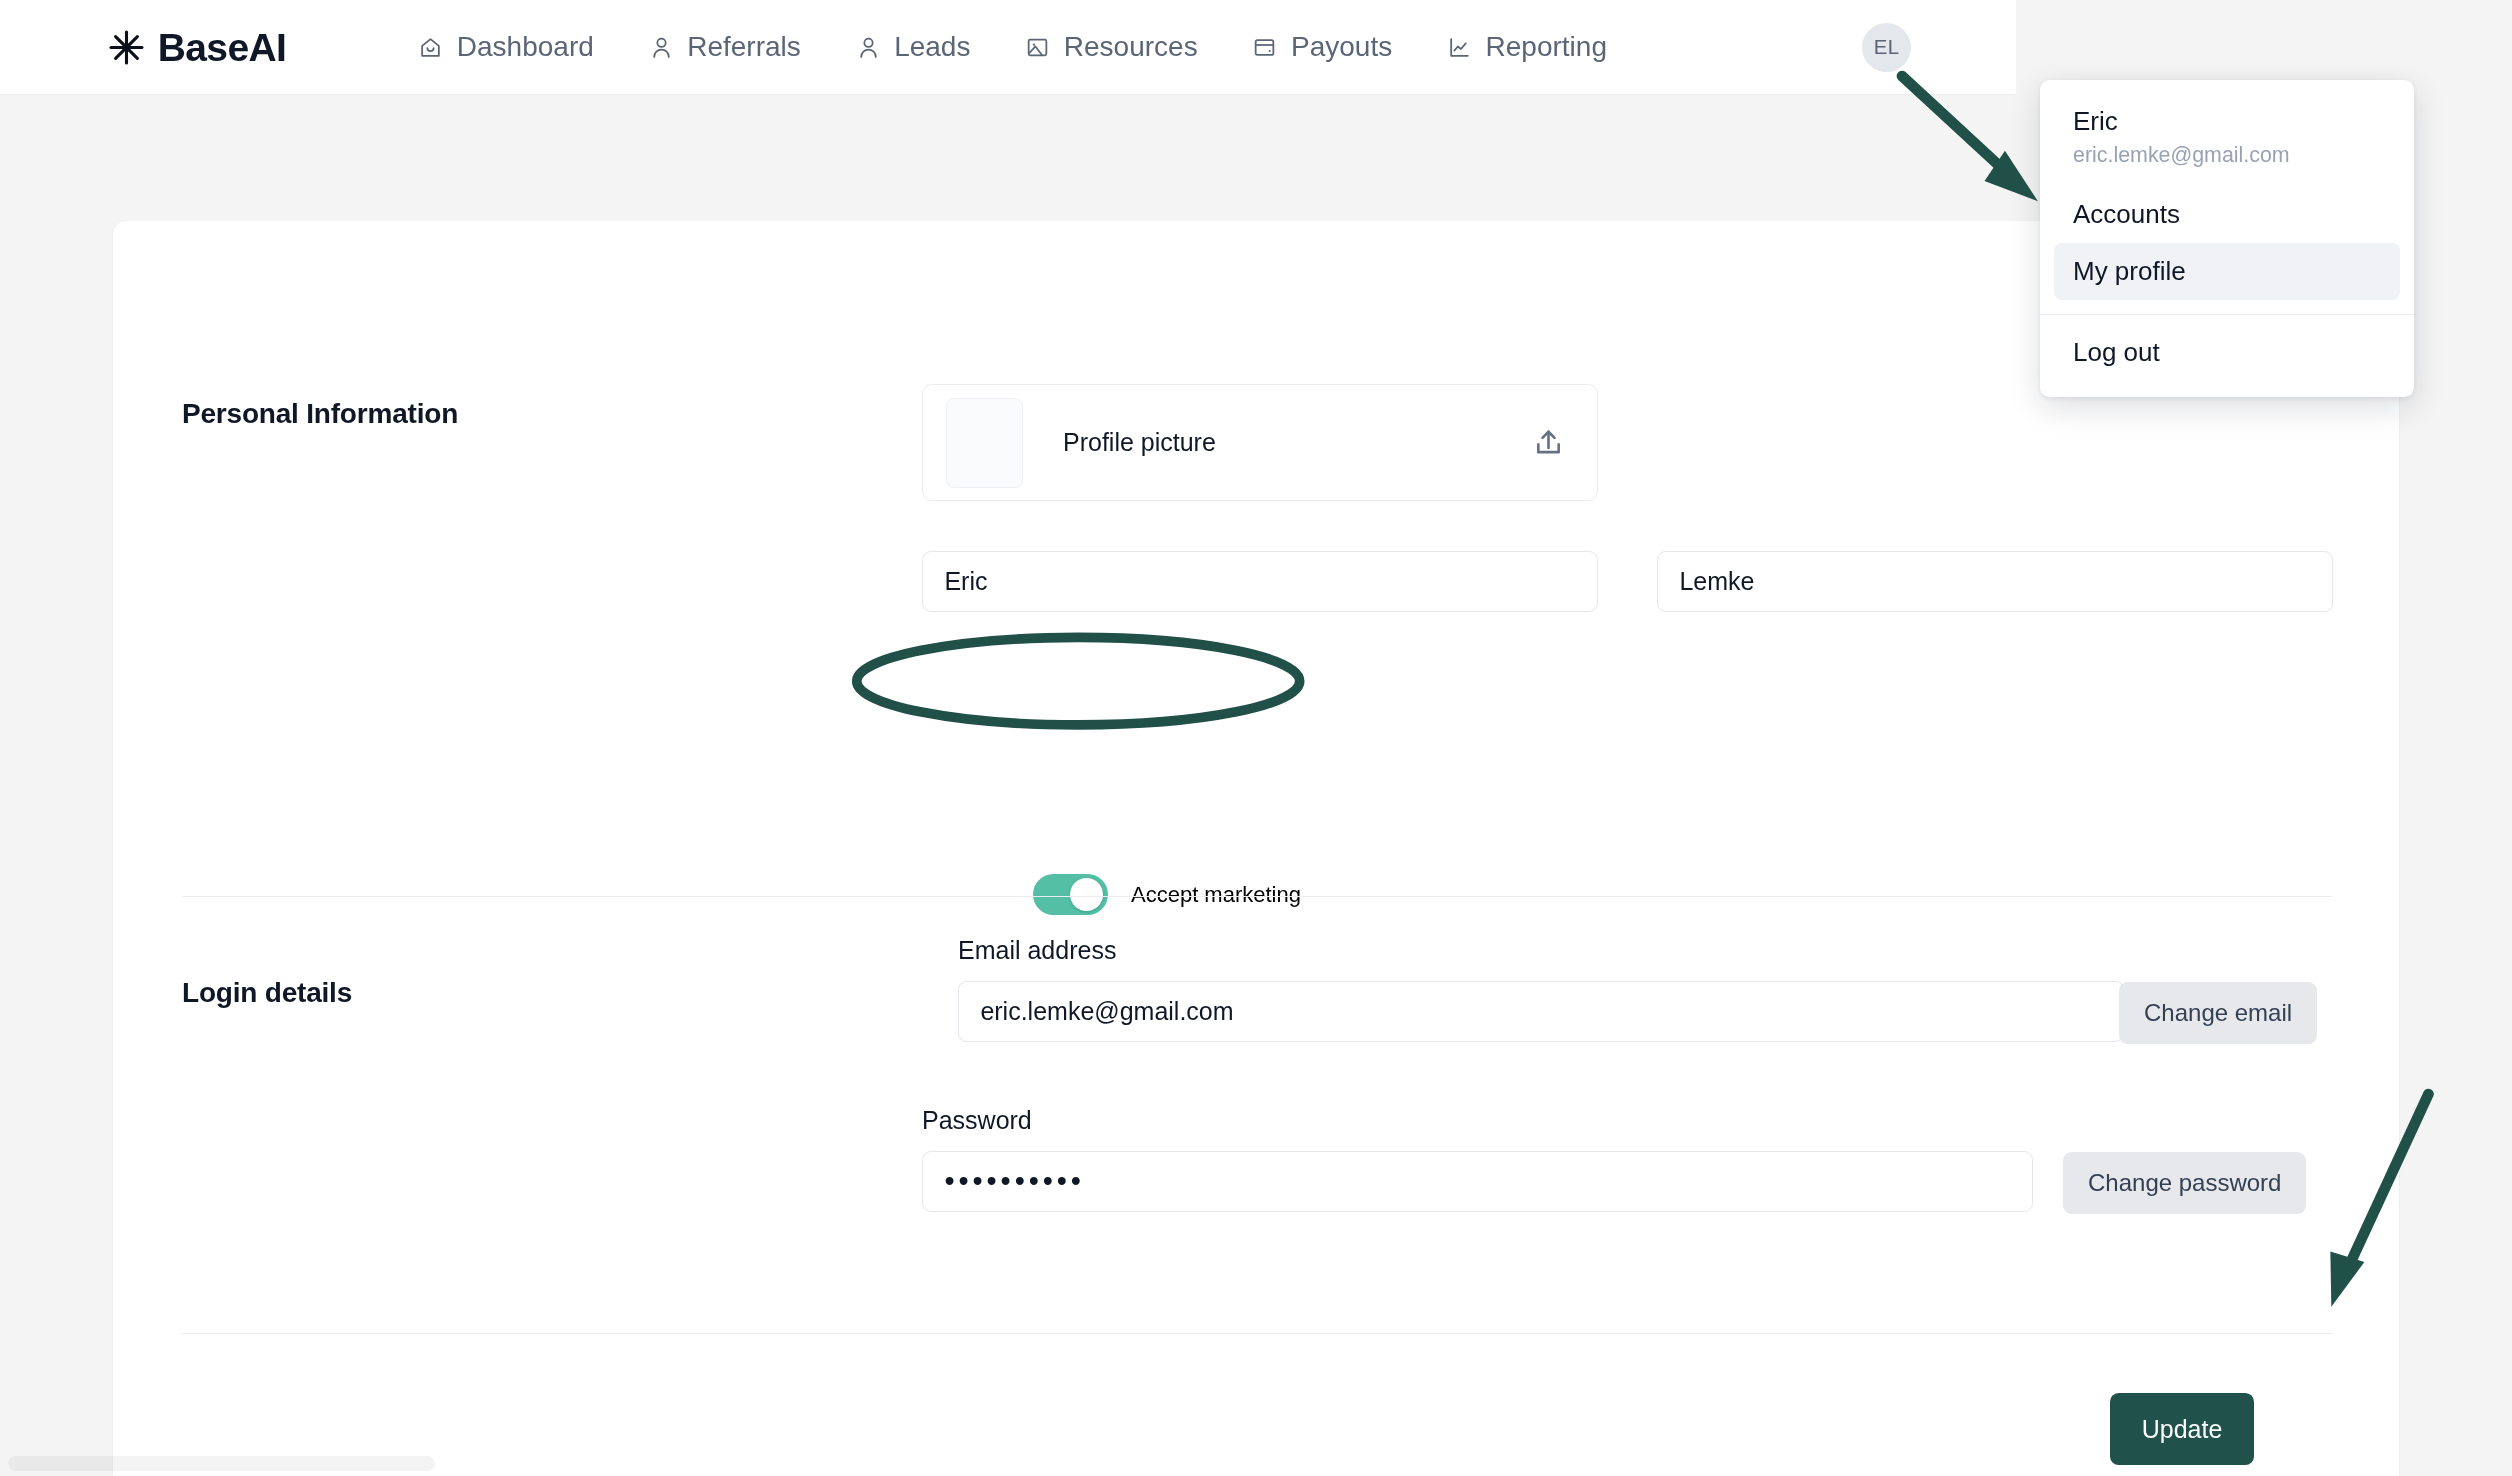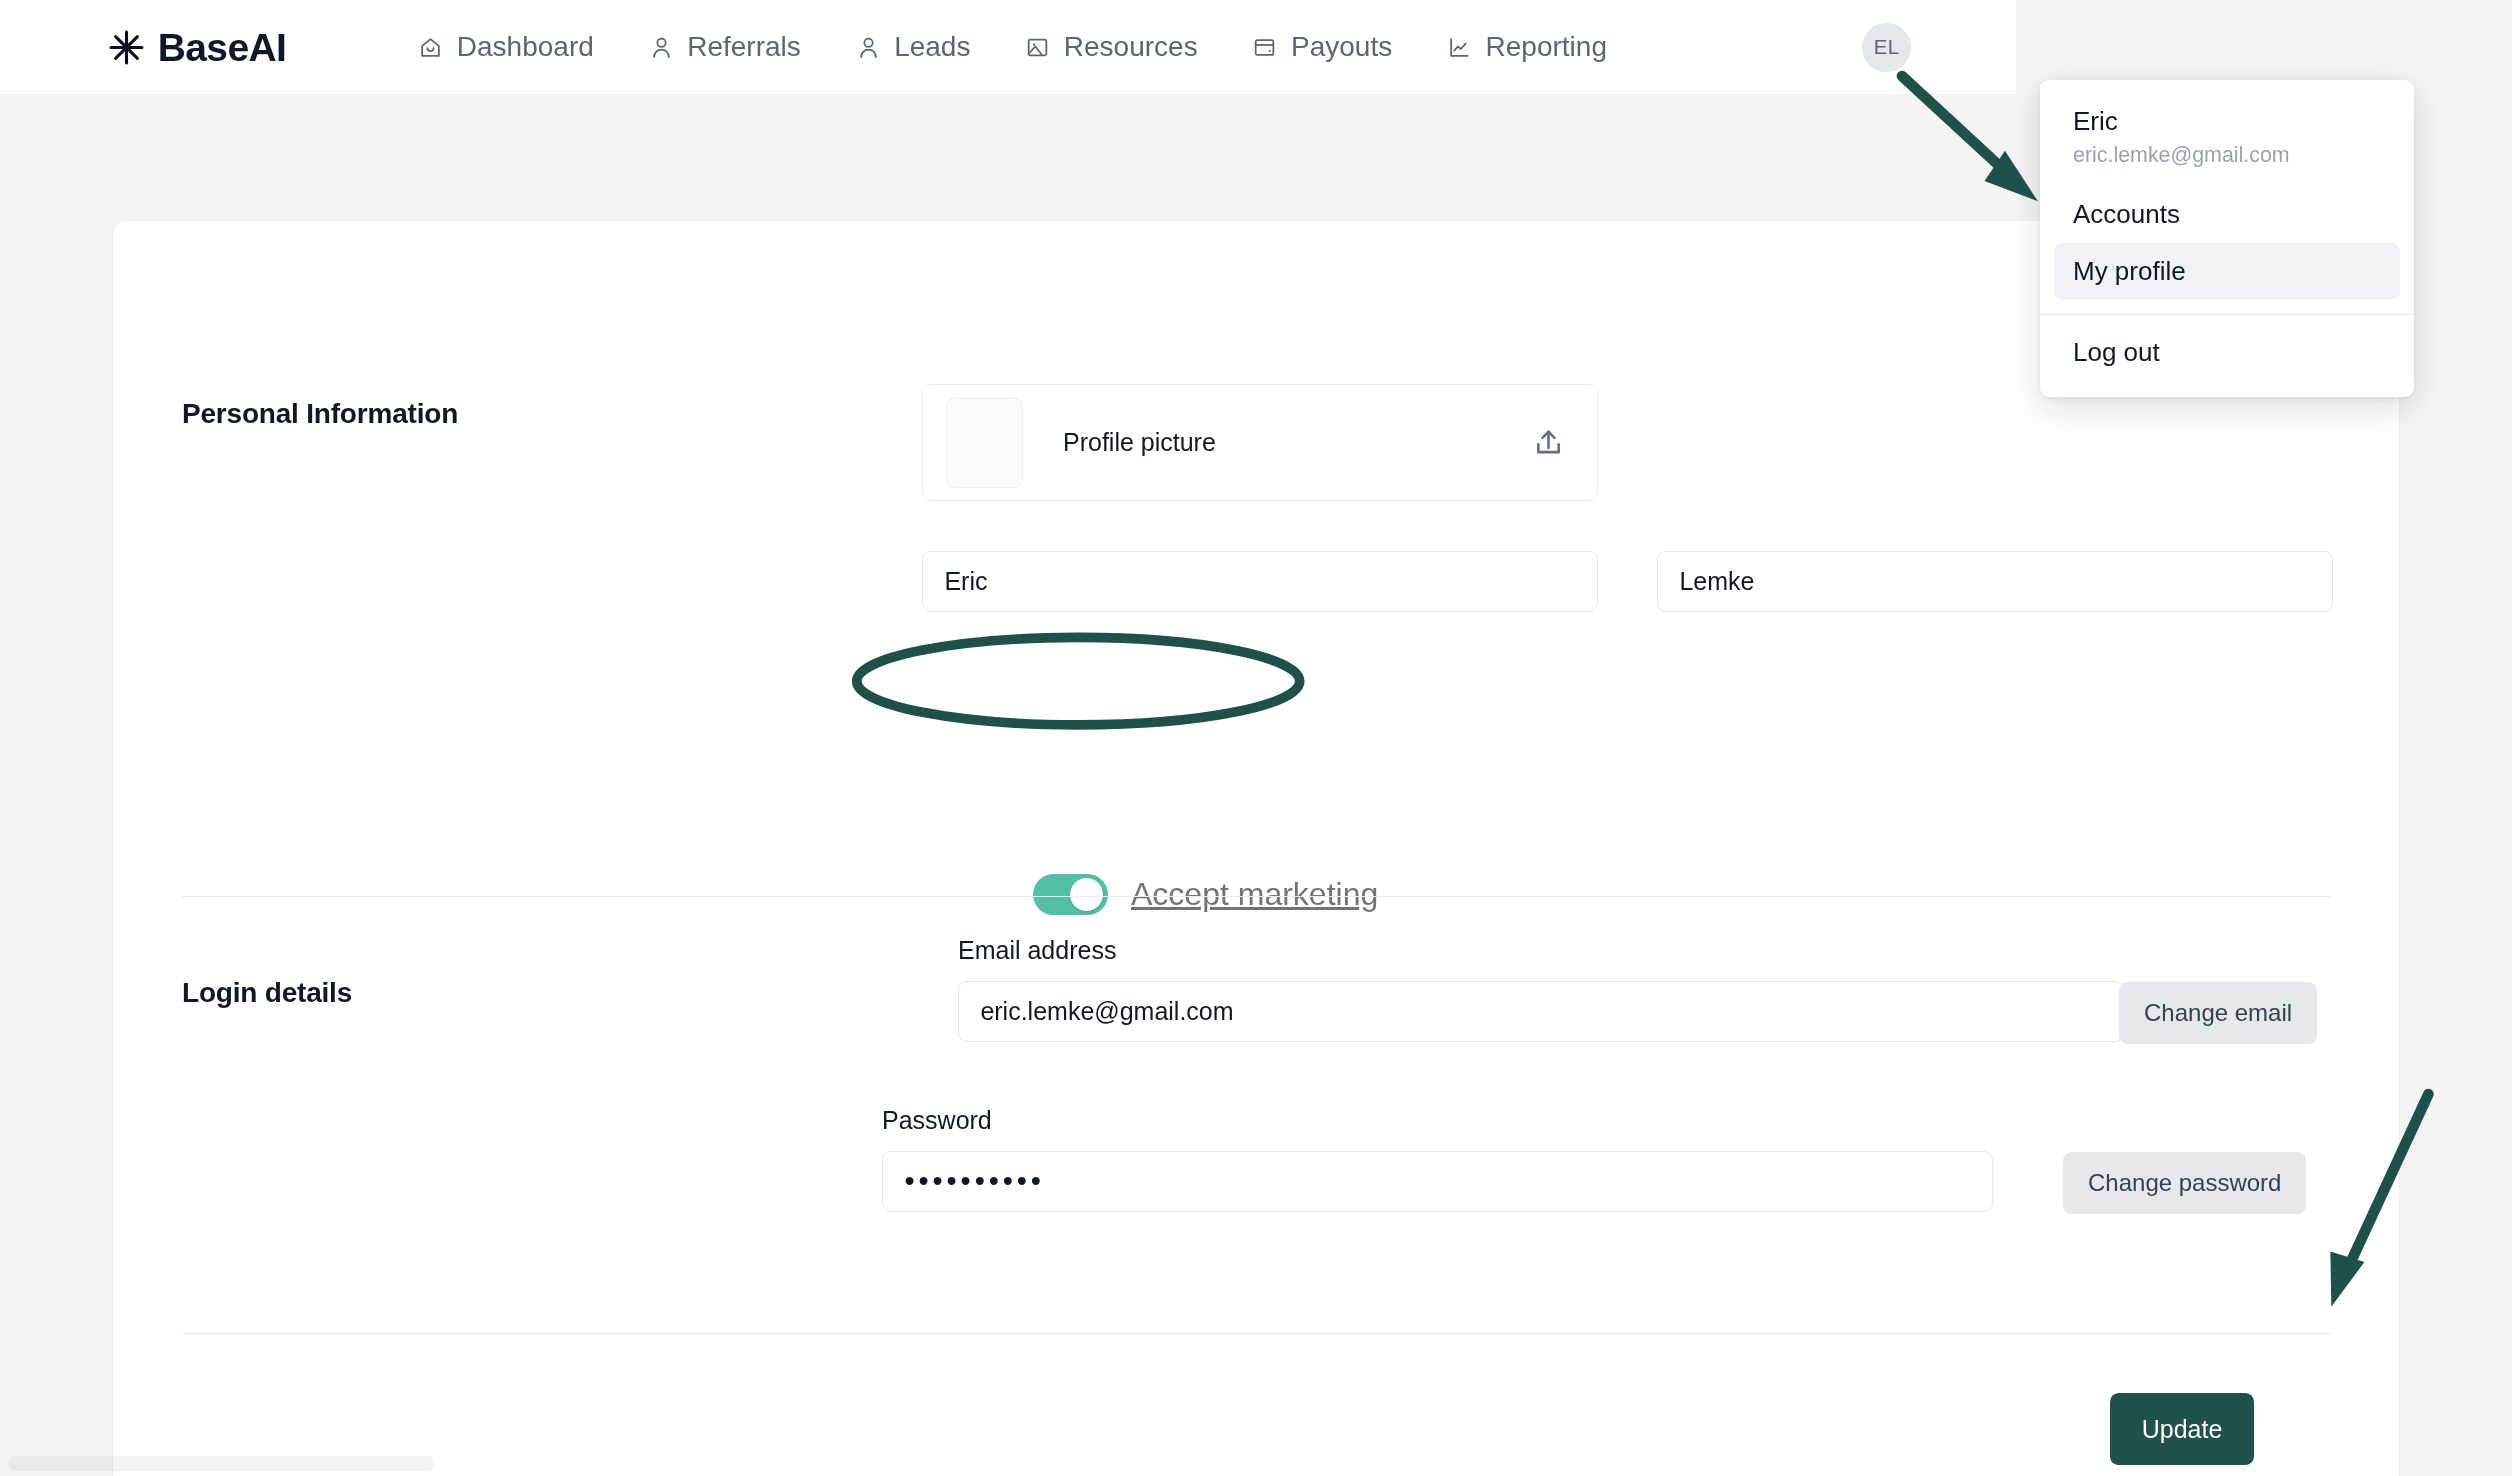--- a/index.html
+++ b/index.html
@@ -258,23 +258,22 @@
   }
   .toggle .knob {
     position: absolute;
     top: 3.9px; left: 37px;
     width: 33px; height: 33px;
     border-radius: 50%;
     background: #ffffff;
     box-shadow: 0 1px 2.9px rgba(16,24,40,0.2);
   }
   .toggle-label {
-    font-size: 32px;
-    color: #737373;
-    text-decoration: underline;
+    font-size: 22px;
+    color: #000000;
   }
 
   
   .divider {
     position: absolute;
     left: 69px;
     width: 2150px;
     height: 1px;
     background: #eaecf0;
   }
@@ -477,21 +476,21 @@
 
     <div class="section">
       <div class="section-title" style="top:756px;">Login details</div>
 
       <div class="field" style="left:809px; top:717px; width:1166px;margin-left:36px;">
         <label class="field-label">Email address</label>
         <div class="field-input">eric.lemke@gmail.com</div>
       </div>
       <button class="btn-secondary" style="left:2006px; top:761px;">Change email</button>
 
-      <div class="field" style="left:769px; top:887px; width:1111px;">
+      <div class="field" style="left:809px; top:887px; width:1111px;">
         <label class="field-label">Password</label>
         <div class="field-input password-dots">••••••••••</div>
       </div>
       <button class="btn-secondary" style="left:1950px; top:931px;">Change password</button>
     </div>
 
     <div class="divider" style="top:1112px;"></div>
 
     <button class="btn-primary">Update</button>
 

